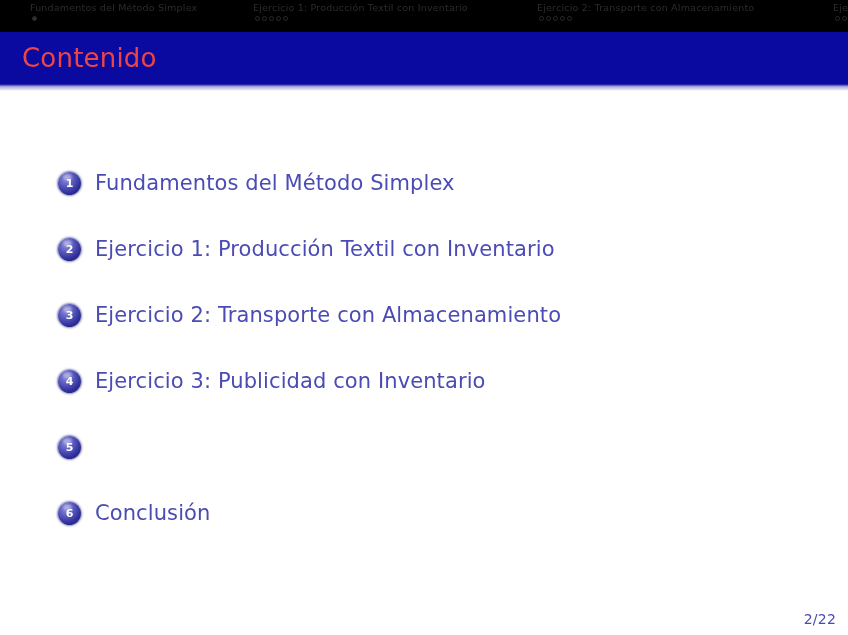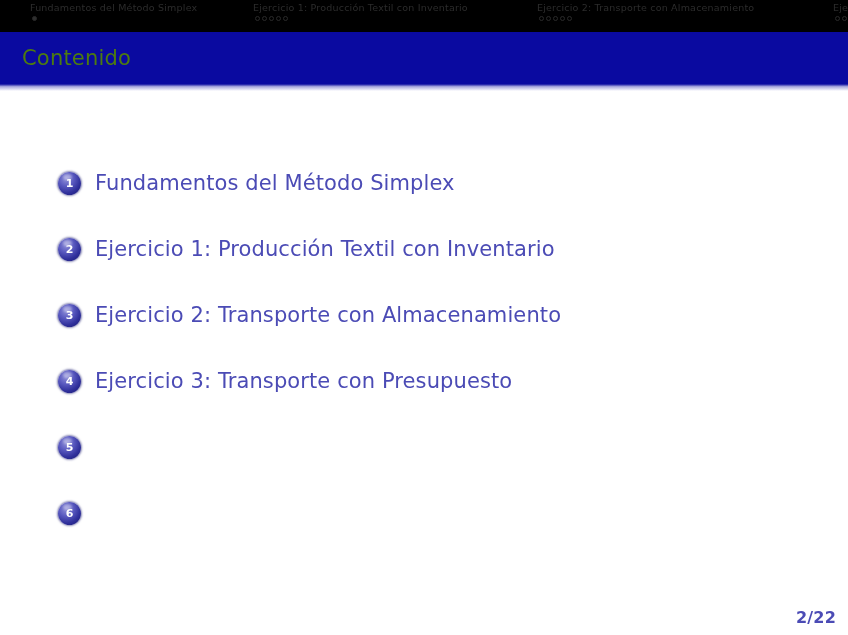--- a/index.html
+++ b/index.html
@@ -77,22 +77,22 @@
     position: absolute;
     top: 84px; left: 0;
     width: 848px;
     height: 7px;
     background: linear-gradient(to bottom, #0a0aa0 0%, rgba(10,10,160,0.35) 38%, rgba(255,255,255,0) 100%);
   }
   .frame-title {
     position: absolute;
     left: 22px;
     top: 41px;
-    color: #4d7c0f;
-    font-size: 21px;
+    color: #ef4444;
+    font-size: 26px;
     line-height: 34px;
     font-weight: normal;
     letter-spacing: 0.2px;
     white-space: nowrap;
   }
 
   
   .toc {
     position: absolute;
     top: 150px;
@@ -144,22 +144,22 @@
     white-space: nowrap;
     letter-spacing: 0.1px;
   }
 
   
   .page-number {
     position: absolute;
     right: 12px;
     bottom: 8px;
     color: #4b4bb5;
-    font-size: 16px;
-    font-weight: bold;
+    font-size: 14px;
+    font-weight: normal;
     letter-spacing: 0.2px;
   }
 </style>
 </head>
 <body>
 
 <div class="navbar">
   <div class="nav-section s1">
     <div class="nav-title">Fundamentos del Método Simplex</div>
     <div class="nav-dots">
@@ -220,30 +220,31 @@
     <span class="toc-badge">
       <span class="toc-badge-num">3</span>
     </span>
     <span class="toc-label">Ejercicio 2: Transporte con Almacenamiento</span>
   </div>
 
   <div class="toc-item">
     <span class="toc-badge">
       <span class="toc-badge-num">4</span>
     </span>
-    <span class="toc-label">Ejercicio 3: Transporte con Presupuesto</span>
+    <span class="toc-label">Ejercicio 3: Publicidad con Inventario</span>
   </div>
 
   <div class="toc-item">
     <span class="toc-badge">
       <span class="toc-badge-num">5</span>
     </span>
   </div>
 
   <div class="toc-item">
     <span class="toc-badge">
       <span class="toc-badge-num">6</span>
     </span>
+    <span class="toc-label">Conclusión</span>
   </div>
 
 </div>
 
 <div class="page-number">2/22</div>
 
 </body></html>

